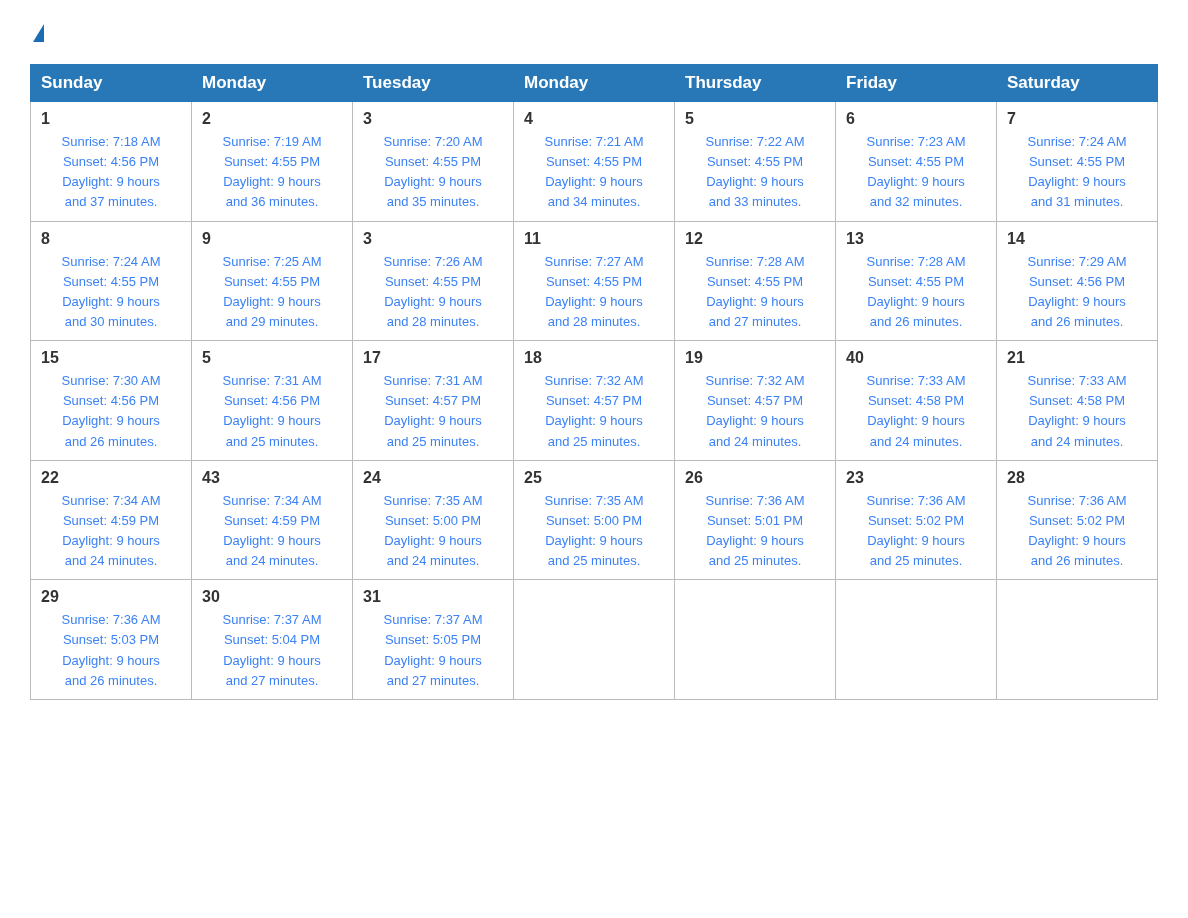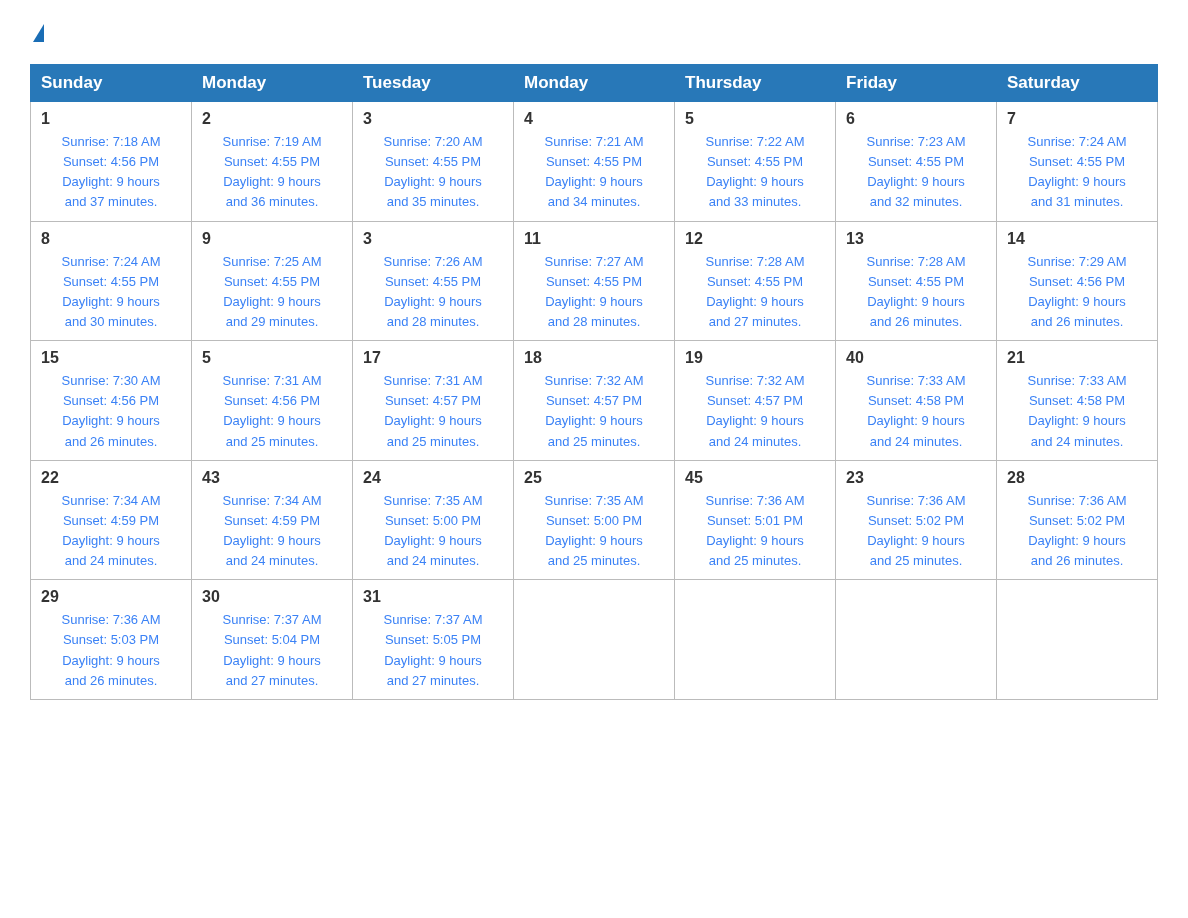--- a/index.html
+++ b/index.html
@@ -225,21 +225,21 @@
         </td>
         <td>
           <span class="day-number">24</span>
           <div class="day-info">Sunrise: 7:35 AM<br>Sunset: 5:00 PM<br>Daylight: 9 hours<br>and 24 minutes.</div>
         </td>
         <td>
           <span class="day-number">25</span>
           <div class="day-info">Sunrise: 7:35 AM<br>Sunset: 5:00 PM<br>Daylight: 9 hours<br>and 25 minutes.</div>
         </td>
         <td>
-          <span class="day-number">45</span>
+          <span class="day-number">26</span>
           <div class="day-info">Sunrise: 7:36 AM<br>Sunset: 5:01 PM<br>Daylight: 9 hours<br>and 25 minutes.</div>
         </td>
         <td>
           <span class="day-number">23</span>
           <div class="day-info">Sunrise: 7:36 AM<br>Sunset: 5:02 PM<br>Daylight: 9 hours<br>and 25 minutes.</div>
         </td>
         <td>
           <span class="day-number">28</span>
           <div class="day-info">Sunrise: 7:36 AM<br>Sunset: 5:02 PM<br>Daylight: 9 hours<br>and 26 minutes.</div>
         </td>

